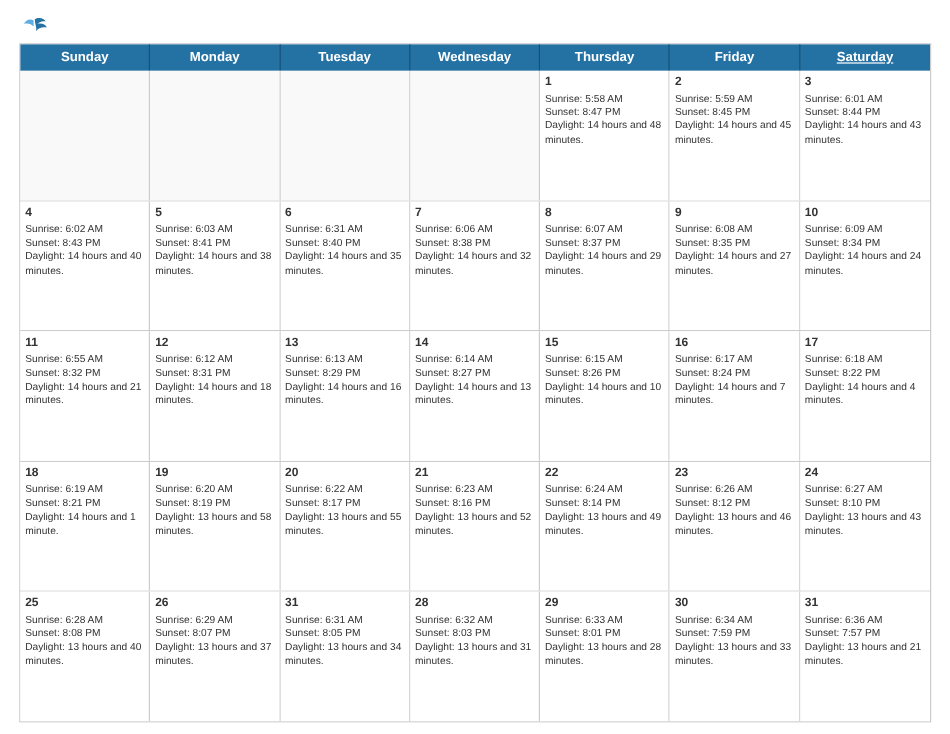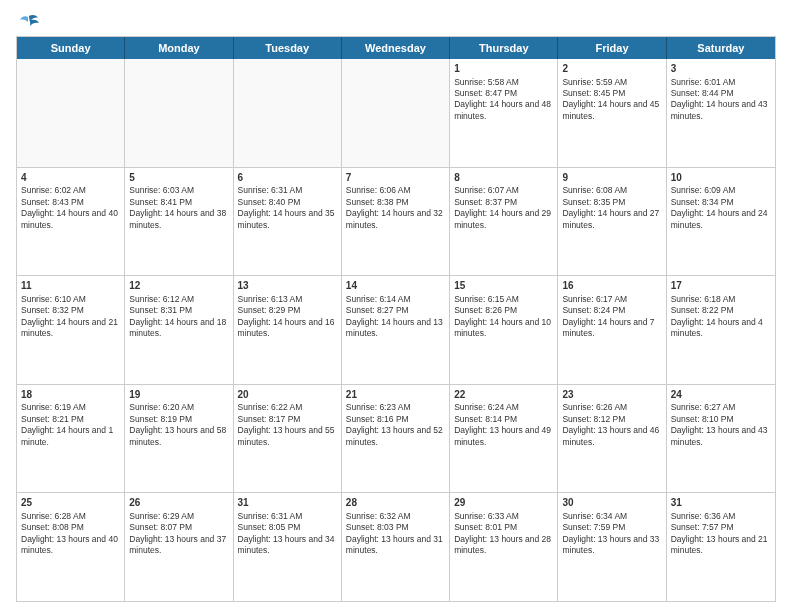--- a/index.html
+++ b/index.html
@@ -62,21 +62,21 @@
       background: #2471a3;
     }
     .cal-header-cell {
       color: #fff;
       font-size: 11px;
       font-weight: bold;
       text-align: center;
       padding: 5px 2px;
       border-right: 1px solid #1a5276;
     }
-    .cal-header-cell:last-child { border-right: none; }
+    .cal-header-cell:last-child { border-right: none; text-decoration: underline; }
     .cal-body {
       flex: 1;
       display: flex;
       flex-direction: column;
     }
     .cal-row {
       display: grid;
       grid-template-columns: repeat(7, 1fr);
       flex: 1;
       border-bottom: 1px solid #ccc;
@@ -196,21 +196,21 @@
           <div class="cal-cell">
             <span class="day-num">10</span>
             <div>Sunrise: 6:09 AM</div>
             <div>Sunset: 8:34 PM</div>
             <div>Daylight: 14 hours and 24 minutes.</div>
           </div>
         </div>
         <div class="cal-row">
           <div class="cal-cell">
             <span class="day-num">11</span>
-            <div>Sunrise: 6:10 AM</div>
+            <div>Sunrise: 6:55 AM</div>
             <div>Sunset: 8:32 PM</div>
             <div>Daylight: 14 hours and 21 minutes.</div>
           </div>
           <div class="cal-cell">
             <span class="day-num">12</span>
             <div>Sunrise: 6:12 AM</div>
             <div>Sunset: 8:31 PM</div>
             <div>Daylight: 14 hours and 18 minutes.</div>
           </div>
           <div class="cal-cell">

